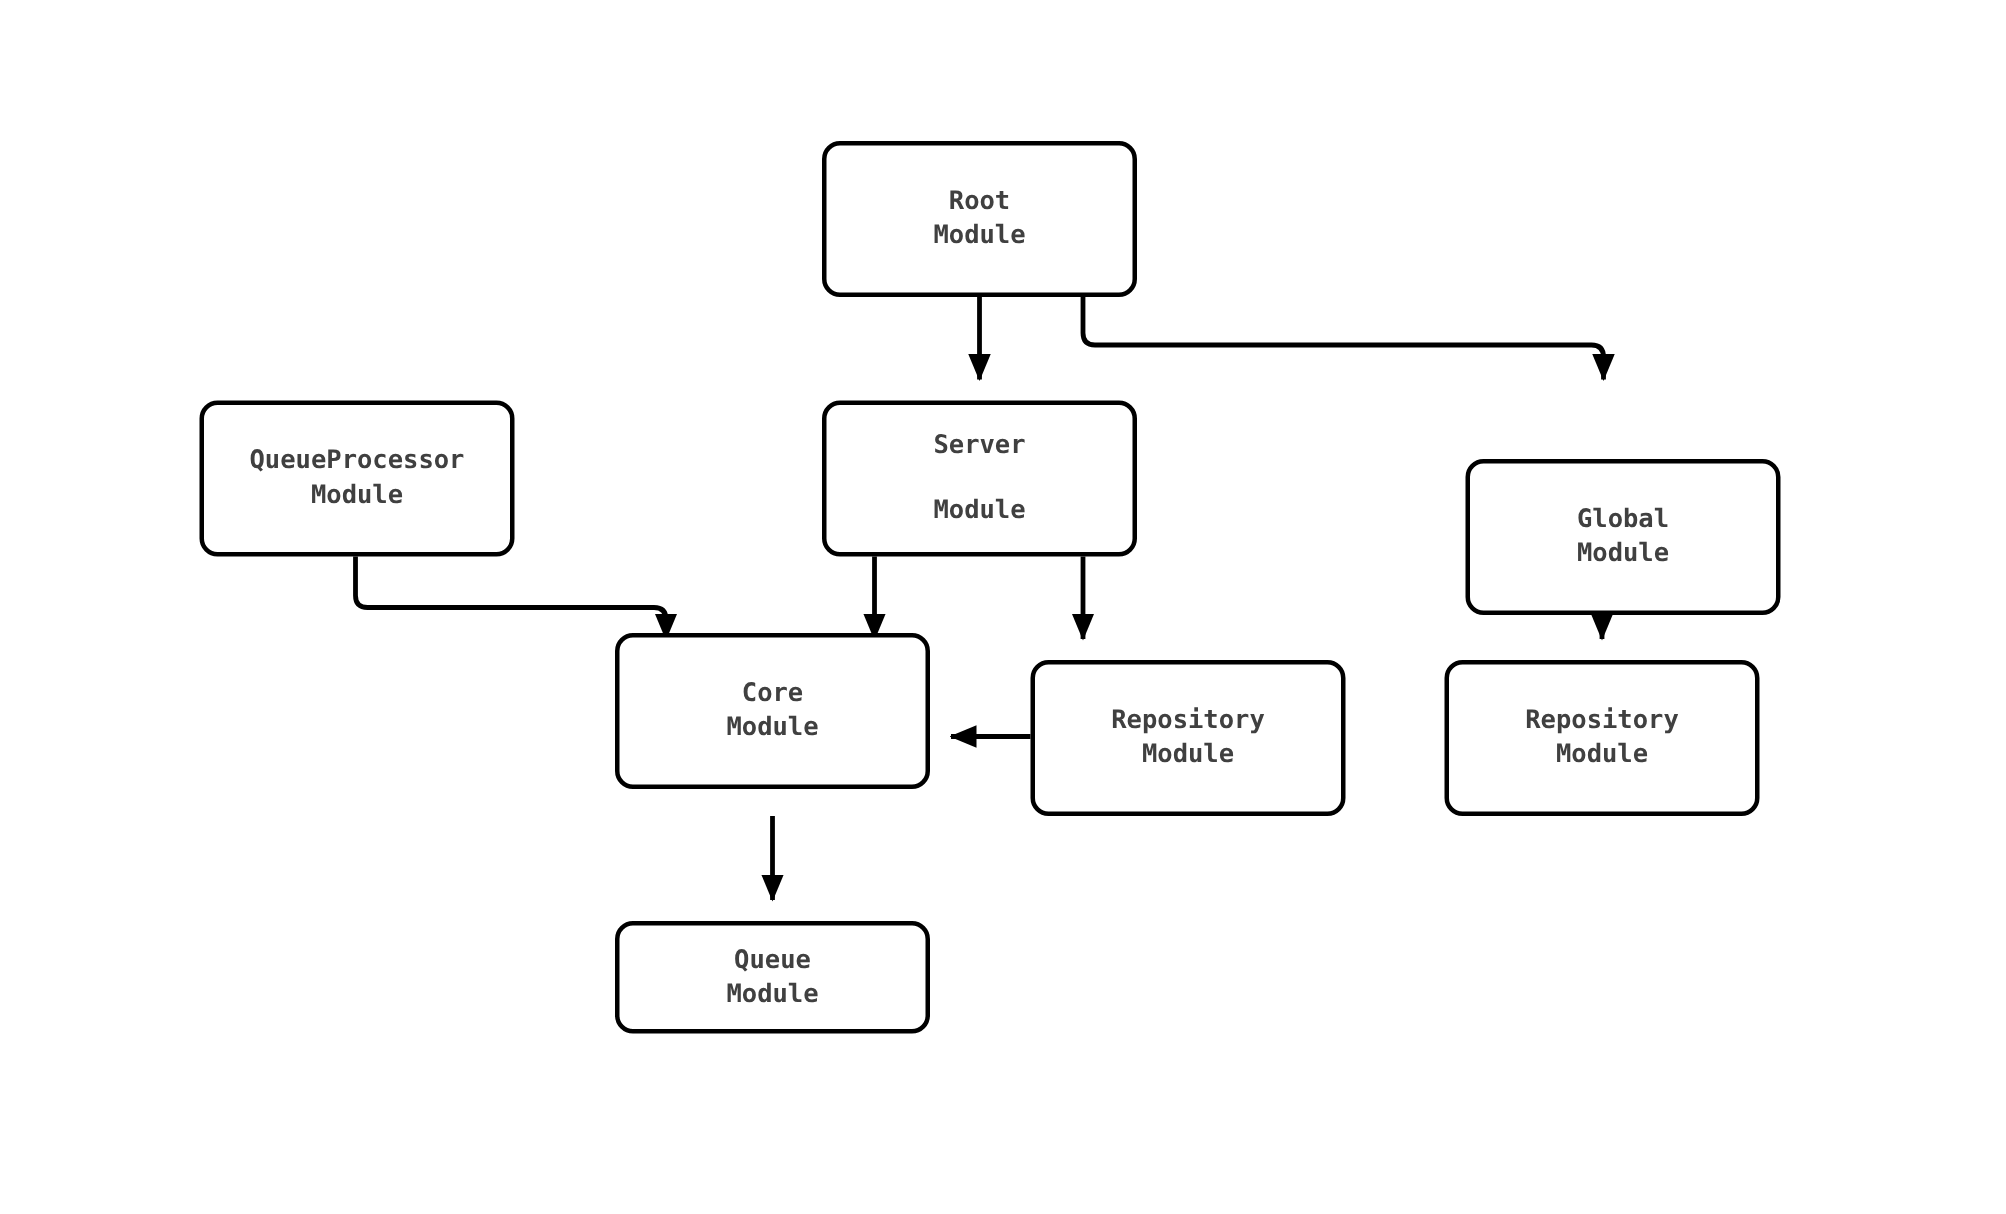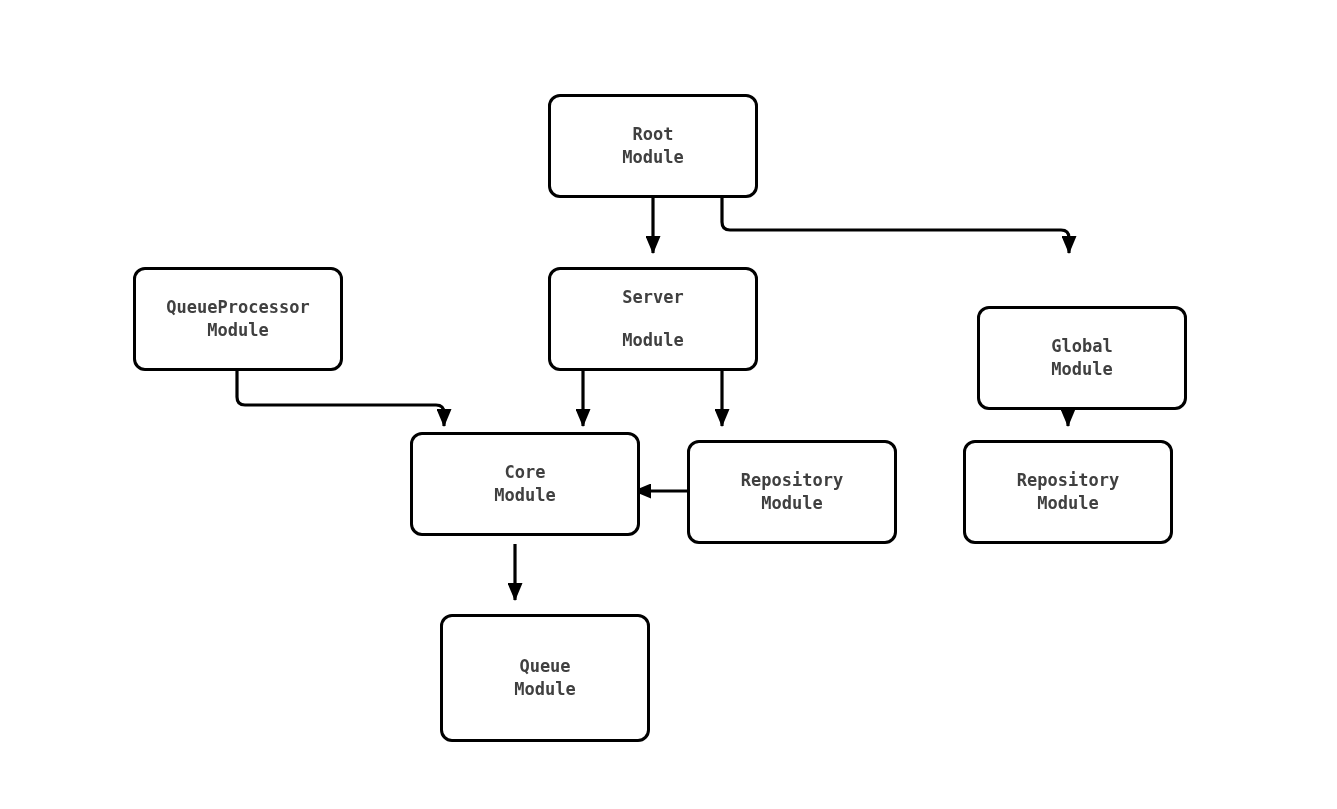--- a/index.html
+++ b/index.html
@@ -94,33 +94,33 @@
   <div class="node" style="left:548px; top:267px; width:210px; height:104px;gap:20px;">
     <span class="node-label">Server</span>
     <span class="node-label">Module</span>
   </div>
 
   <div class="node" style="left:977px; top:267px; width:210px; height:104px;margin-top:39px;">
     <span class="node-label">Global</span>
     <span class="node-label">Module</span>
   </div>
 
-  <div class="node" style="left:410px; top:432px; width:230px; height:104px;">
+  <div class="node" style="left:410px; top:422px; width:210px; height:104px;">
     <span class="node-label">Core</span>
     <span class="node-label">Module</span>
   </div>
 
   <div class="node" style="left:687px; top:440px; width:210px; height:104px;">
     <span class="node-label">Repository</span>
     <span class="node-label">Module</span>
   </div>
 
   <div class="node" style="left:963px; top:440px; width:210px; height:104px;">
     <span class="node-label">Repository</span>
     <span class="node-label">Module</span>
   </div>
 
-  <div class="node" style="left:410px; top:614px; width:210px; height:128px;margin-left:30px;">
+  <div class="node" style="left:410px; top:614px; width:210px; height:75px;">
     <span class="node-label">Queue</span>
     <span class="node-label">Module</span>
   </div>
 
 </div>
 
 </body></html>

